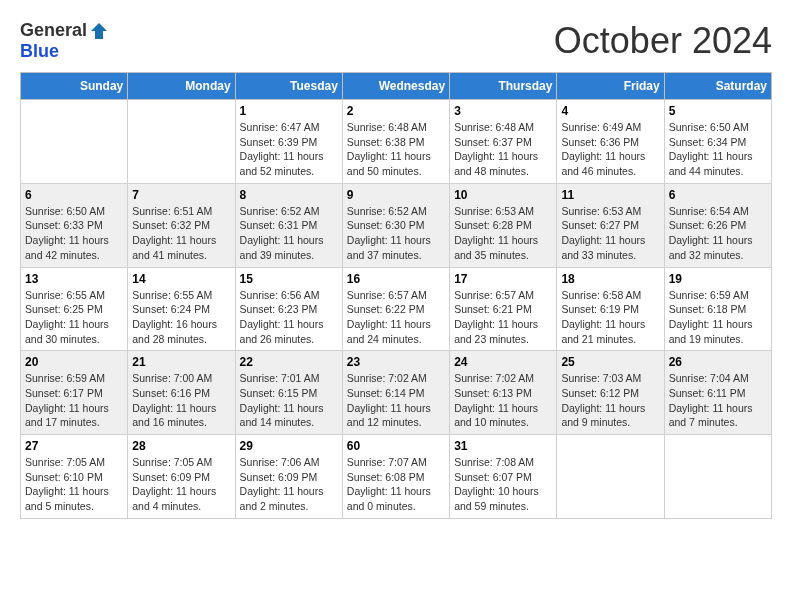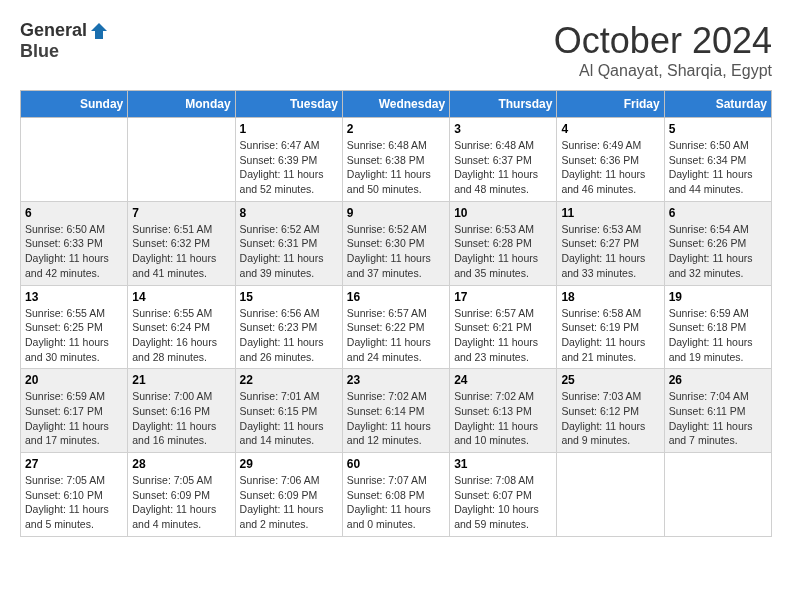--- a/index.html
+++ b/index.html
@@ -27,21 +27,21 @@
       text-align: right;
     }
     .logo-general {
       font-size: 18px;
       font-weight: bold;
       color: #333;
     }
     .logo-blue {
       font-size: 18px;
       font-weight: bold;
-      color: #404040;
+      color: #1d4ed8;
     }
     .logo-icon {
       width: 20px;
       height: 20px;
       margin: 0 2px;
     }
     .title-area {
       text-align: right;
     }
     .month-title {
@@ -107,21 +107,20 @@
     <div class="logo-text">
       <span class="logo-general">General</span>
       <svg class="logo-icon" viewBox="0 0 20 20">
         <path d="M10 2 L18 10 L14 10 L14 18 L6 18 L6 10 L2 10 Z" fill="#1a6faf"></path>
       </svg>
     </div>
     <span class="logo-blue">Blue</span>
   </div>
   <div class="title-area">
     <div class="month-title">October 2024</div>
-    <div class="location-title">Al Qanayat, Sharqia, Egypt</div>
   </div>
 </div>
 
 <table class="calendar">
   <thead>
     <tr>
       <th>Sunday</th>
       <th>Monday</th>
       <th>Tuesday</th>
       <th>Wednesday</th>

